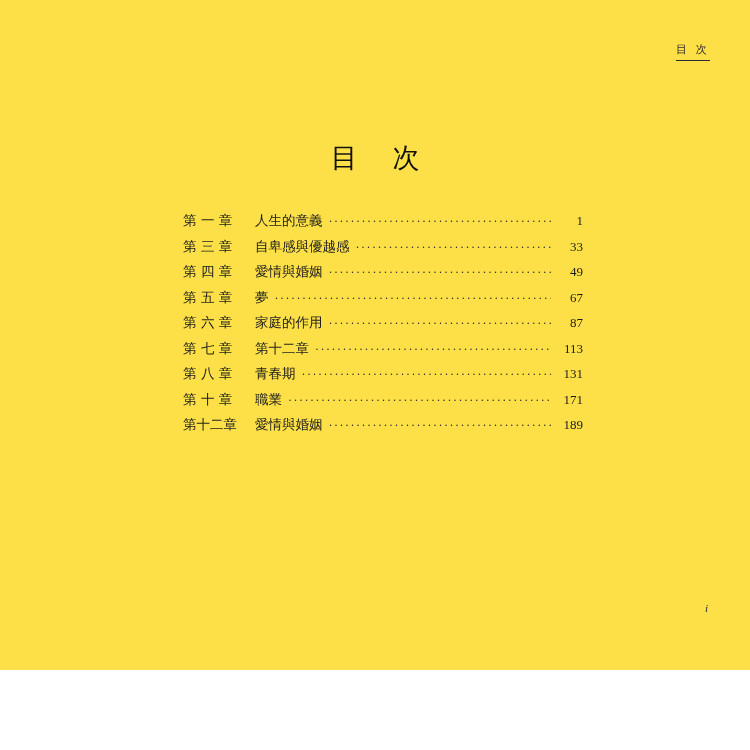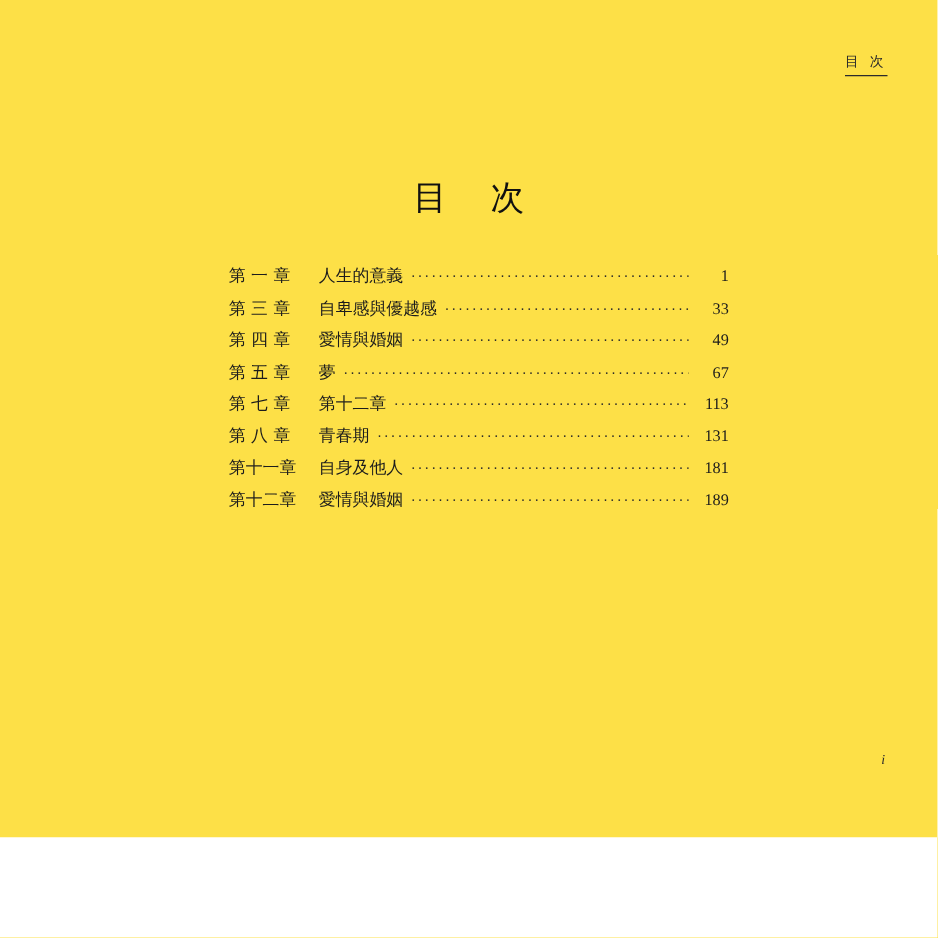--- a/index.html
+++ b/index.html
@@ -138,43 +138,49 @@
       <span class="page-num">49</span>
     </div>
 
     <div class="toc-row">
       <span class="chap-label">第 五 章</span>
       <span class="chap-title">夢</span>
       <span class="dots"></span>
       <span class="page-num">67</span>
     </div>
 
+    <div class="toc-row">
+      <span class="chap-label">第 六 章</span>
+      <span class="chap-title">家庭的作用</span>
+      <span class="dots"></span>
+      <span class="page-num">87</span>
+    </div>
 
     <div class="toc-row">
       <span class="chap-label">第 七 章</span>
       <span class="chap-title">第十二章</span>
       <span class="dots"></span>
       <span class="page-num">113</span>
     </div>
 
     <div class="toc-row">
       <span class="chap-label">第 八 章</span>
       <span class="chap-title">青春期</span>
       <span class="dots"></span>
       <span class="page-num">131</span>
     </div>
 
 
+    <div class="toc-row">
+      <span class="chap-label">第 十 章</span>
+      <span class="chap-title">職業</span>
+      <span class="dots"></span>
+      <span class="page-num">171</span>
+    </div>
 
-    <div class="toc-row">
-      <span class="chap-label wide">第十一章</span>
-      <span class="chap-title">自身及他人</span>
-      <span class="dots"></span>
-      <span class="page-num">181</span>
-    </div>
 
     <div class="toc-row">
       <span class="chap-label wide">第十二章</span>
       <span class="chap-title">愛情與婚姻</span>
       <span class="dots"></span>
       <span class="page-num">189</span>
     </div>
 
   </div>
 

